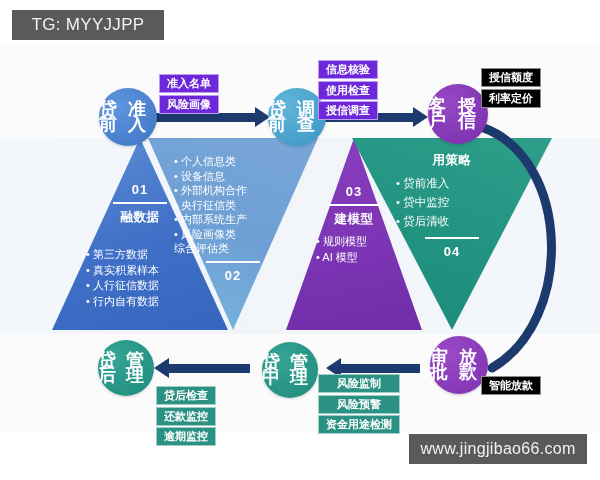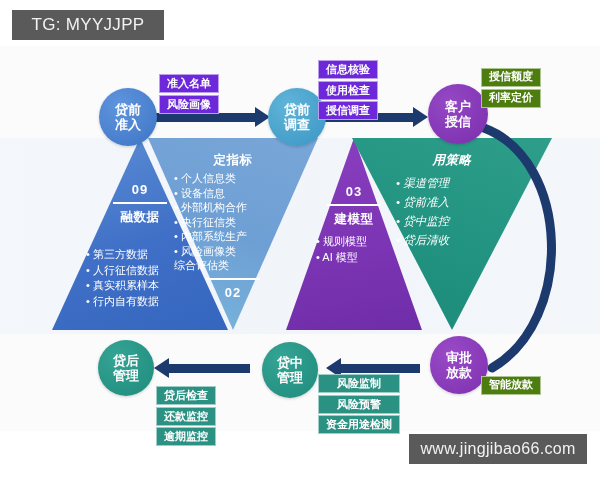--- a/index.html
+++ b/index.html
@@ -58,29 +58,29 @@
   
   #tri01 .content{padding-top:44px;}
   #tri01 .bullets{margin-top:21px;text-align:left;padding-left:34px;}
   #tri03 .content{padding-top:46px;}
   #tri03 .bullets{margin-top:6px;text-align:left;padding-left:30px;}
 
   
   #tri02 .content{padding-top:14px;}
   #tri02 .bullets{margin-top:2px;text-align:left;padding-left:26px;line-height:14.5px;}
   #tri02 .foot{margin-top:3px;}
-  #tri04 .content{padding-top:14px;font-style:italic;}
+  #tri04 .content{padding-top:14px;}
   #tri04 .bullets{margin-top:5px;text-align:left;padding-left:44px;line-height:19px;font-size:11.5px;}
   #tri04 .foot{margin-top:6px;}
 
   
   .circ{
     position:absolute;border-radius:50%;color:#fff;
-    display:flex;flex-direction:column;align-items:center;justify-content:center;
-    font-size:13px;font-weight:bold;line-height:15px;z-index:6;
+    display:flex;align-items:center;justify-content:center;
+    font-size:18px;font-weight:bold;line-height:15px;z-index:6;
     box-shadow:0 1px 3px rgba(0,0,0,.18);
   }
   .circ span{display:block;}
   #c-daiqianzhunru{left:99px;top:88px;width:58px;height:58px;background:radial-gradient(circle at 34% 30%,#5f95dd,#3d74c4);}
   #c-daiqiandiaocha{left:268px;top:88px;width:58px;height:58px;background:radial-gradient(circle at 34% 30%,#5fb4d8,#3b96c4);}
   #c-kehushouxin{left:428px;top:84px;width:60px;height:60px;background:radial-gradient(circle at 34% 30%,#9548c4,#7a2ead);}
   #c-shenpifangkuan{left:430px;top:336px;width:58px;height:58px;background:radial-gradient(circle at 34% 30%,#9a4ac6,#7d30b0);}
   #c-daizhongguanli{left:262px;top:342px;width:56px;height:56px;background:radial-gradient(circle at 34% 30%,#34a494,#1f8b7c);}
   #c-daihouguanli{left:98px;top:340px;width:56px;height:56px;background:radial-gradient(circle at 34% 30%,#34a494,#1f8b7c);}
 
@@ -102,21 +102,21 @@
 
   
   .tags{position:absolute;z-index:7;}
   .tag{
     color:#fff;font-size:11px;font-weight:bold;line-height:15px;
     padding:1px 7px;margin-bottom:1.5px;white-space:nowrap;text-align:center;
     border:1px solid rgba(255,255,255,.55);
   }
   .tag.blue{background:#6d28d9;}
   .tag.lblue{background:#6d28d9;}
-  .tag.purple{background:#4d7c0f;font-family:Liberation Mono, monospace;}
+  .tag.purple{background:#000000;}
   .tag.teal{background:#2b9183;}
 
   #tg-zhunru{left:159px;top:74px;}
   #tg-diaocha{left:318px;top:60px;}
   #tg-shouxin{left:481px;top:68px;}
   #tg-zhineng{left:481px;top:376px;}
   #tg-fengxian{left:318px;top:374px;}
   #tg-daihou{left:156px;top:374px;margin-top:12px;}
 </style>
 </head>
@@ -135,36 +135,35 @@
   </svg>
 
   <div class="arrow r" id="arr-a"></div>
   <div class="arrow r" id="arr-b"></div>
   <div class="arrow l" id="arr-c"></div>
   <div class="arrow l" id="arr-d"></div>
 
   <div class="tri" id="tri01">
     <div class="shape t-up"></div>
     <div class="content">
-      <div class="num">09</div>
+      <div class="num">01</div>
       <div class="rule"></div>
       <div class="head">融数据</div>
       <ul class="bullets">
         <li>第三方数据</li>
+        <li>真实积累样本</li>
         <li>人行征信数据</li>
-        <li>真实积累样本</li>
         <li>行内自有数据</li>
       </ul>
     </div>
   </div>
 
   <div class="tri" id="tri02">
     <div class="shape t-dn"></div>
     <div class="content">
-      <div class="head">定指标</div>
       <ul class="bullets">
         <li>个人信息类</li>
         <li>设备信息</li>
         <li>外部机构合作</li>
         <li>央行征信类</li>
         <li>内部系统生产</li>
         <li>风险画像类</li>
         <li class="nb">综合评估类</li>
       </ul>
       <div class="foot">
@@ -185,25 +184,28 @@
         <li>AI 模型</li>
       </ul>
     </div>
   </div>
 
   <div class="tri" id="tri04">
     <div class="shape t-dn"></div>
     <div class="content">
       <div class="head">用策略</div>
       <ul class="bullets">
-        <li>渠道管理</li>
         <li>贷前准入</li>
         <li>贷中监控</li>
         <li>贷后清收</li>
       </ul>
+      <div class="foot">
+        <div class="rule"></div>
+        <div class="num">04</div>
+      </div>
     </div>
   </div>
 
   <div class="circ" id="c-daiqianzhunru">
     <span>贷前</span>
     <span>准入</span>
   </div>
   <div class="circ" id="c-daiqiandiaocha">
     <span>贷前</span>
     <span>调查</span>

